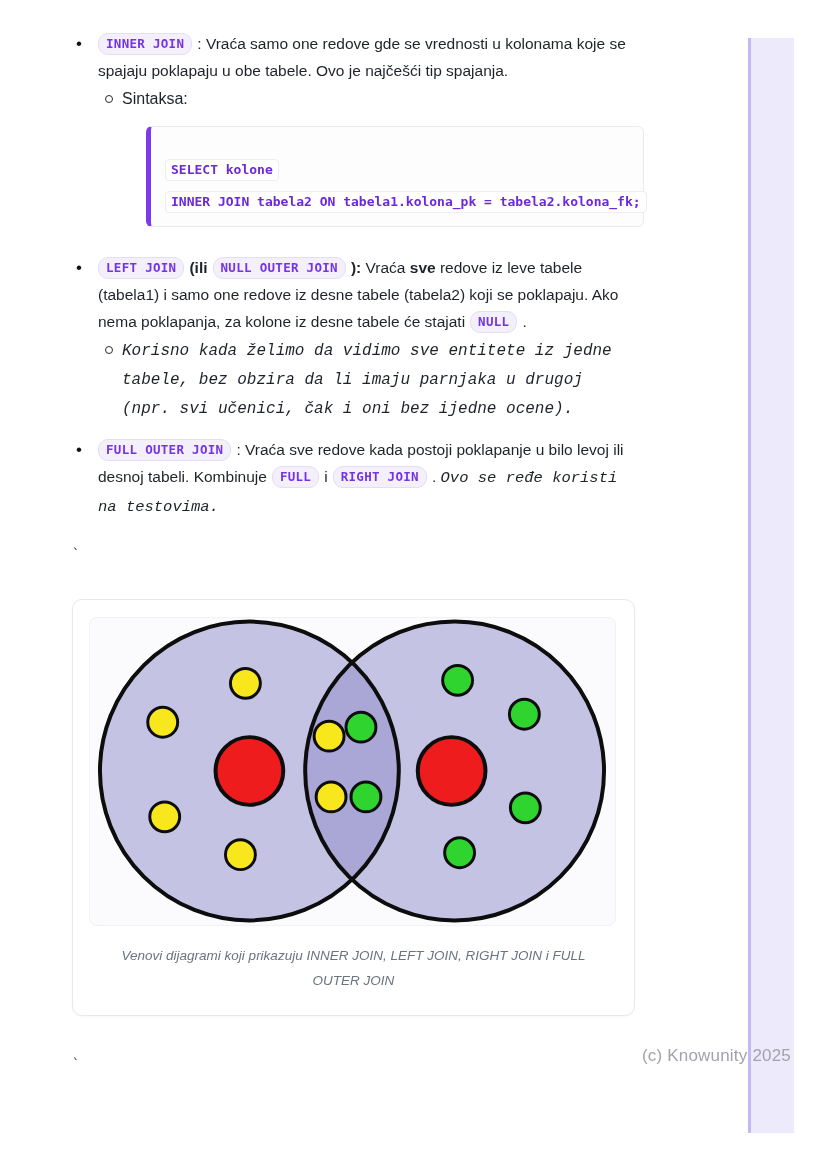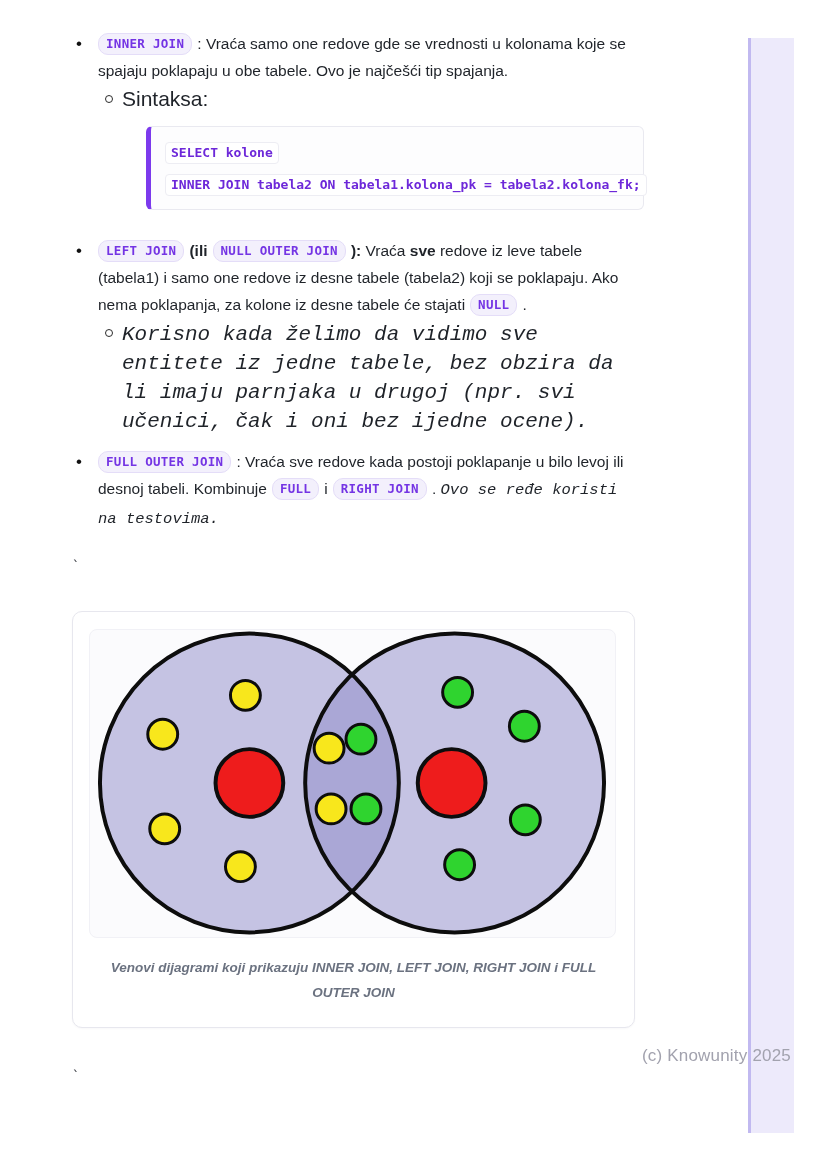--- a/index.html
+++ b/index.html
@@ -18,21 +18,21 @@
     position:relative;padding-left:26px;margin:0 0 13px 0;
     font-size:15.5px;line-height:27px;
   }
   ul.main-list>li::before{
     content:"•";position:absolute;left:4px;top:0;
     font-size:17px;color:#111;
   }
   ul.sub-list{list-style:none;margin:1px 0 0 0;padding:0;}
   ul.sub-list>li{
     position:relative;padding-left:24px;margin:0;
-    font-size:21px;line-height:27px;
+    font-size:16px;line-height:27px;
   }
   ul.sub-list>li::before{
     content:"";position:absolute;left:7px;top:10px;
     width:6px;height:6px;border:1.6px solid #2c2c2c;border-radius:50%;
   }
   .italic{font-style:italic;font-family:Liberation Mono, monospace;}
   b{font-weight:700;}
   
   .chip{
     display:inline-block;
@@ -41,21 +41,21 @@
     color:#7434e4;background:#f3f0fc;
     border:1px solid #e4ddf8;border-radius:10px;
     padding:1px 7px 2px 7px;margin:0 5px;vertical-align:1px;
     line-height:17px;white-space:nowrap;
   }
   
   .codeblock{
     margin:14px 0 27px 48px;width:464px;
     background:#fdfdfe;
     border:1px solid #e9e9f0;border-left:5px solid #7c3aed;
-    border-radius:6px;padding:11px 14px 12px 14px;
+    border-radius:6px;padding:28px 14px 12px 14px;
   }
   .codeline{margin:0 0 5px 0;}
   .codespan{
     display:inline-block;
     font-family:"DejaVu Sans Mono",monospace;
     font-size:13px;font-weight:700;color:#6d28d9;
     border:1px solid #ededf3;border-radius:4px;
     padding:0 5px 1px 5px;line-height:19px;
     background:#ffffff;white-space:pre;
   }
@@ -65,21 +65,20 @@
     font-size:13px;color:#30333a;margin:0;line-height:16px;
   }
   .stray.first{margin-top:25px;}
   .stray.second{margin-top:40px;}
   
   figure.card{
     margin:37px 0 0 0;width:529px;
     background:#ffffff;border:1px solid #e7e7ee;border-radius:10px;
     padding:17px 16px 22px 16px;
     box-shadow:0 1px 2px rgba(30,30,60,.03);
-    font-weight:bold;
   }
   .imgwrap{
     width:527px;height:309px;border-radius:8px;
     background:#fbfbfd;border:1px solid #f1f1f6;
     box-sizing:border-box;
     display:flex;align-items:center;justify-content:center;overflow:hidden;
   }
   figcaption{
     margin:17px auto 0 auto;max-width:505px;
     font-style:italic;color:#6b7280;

